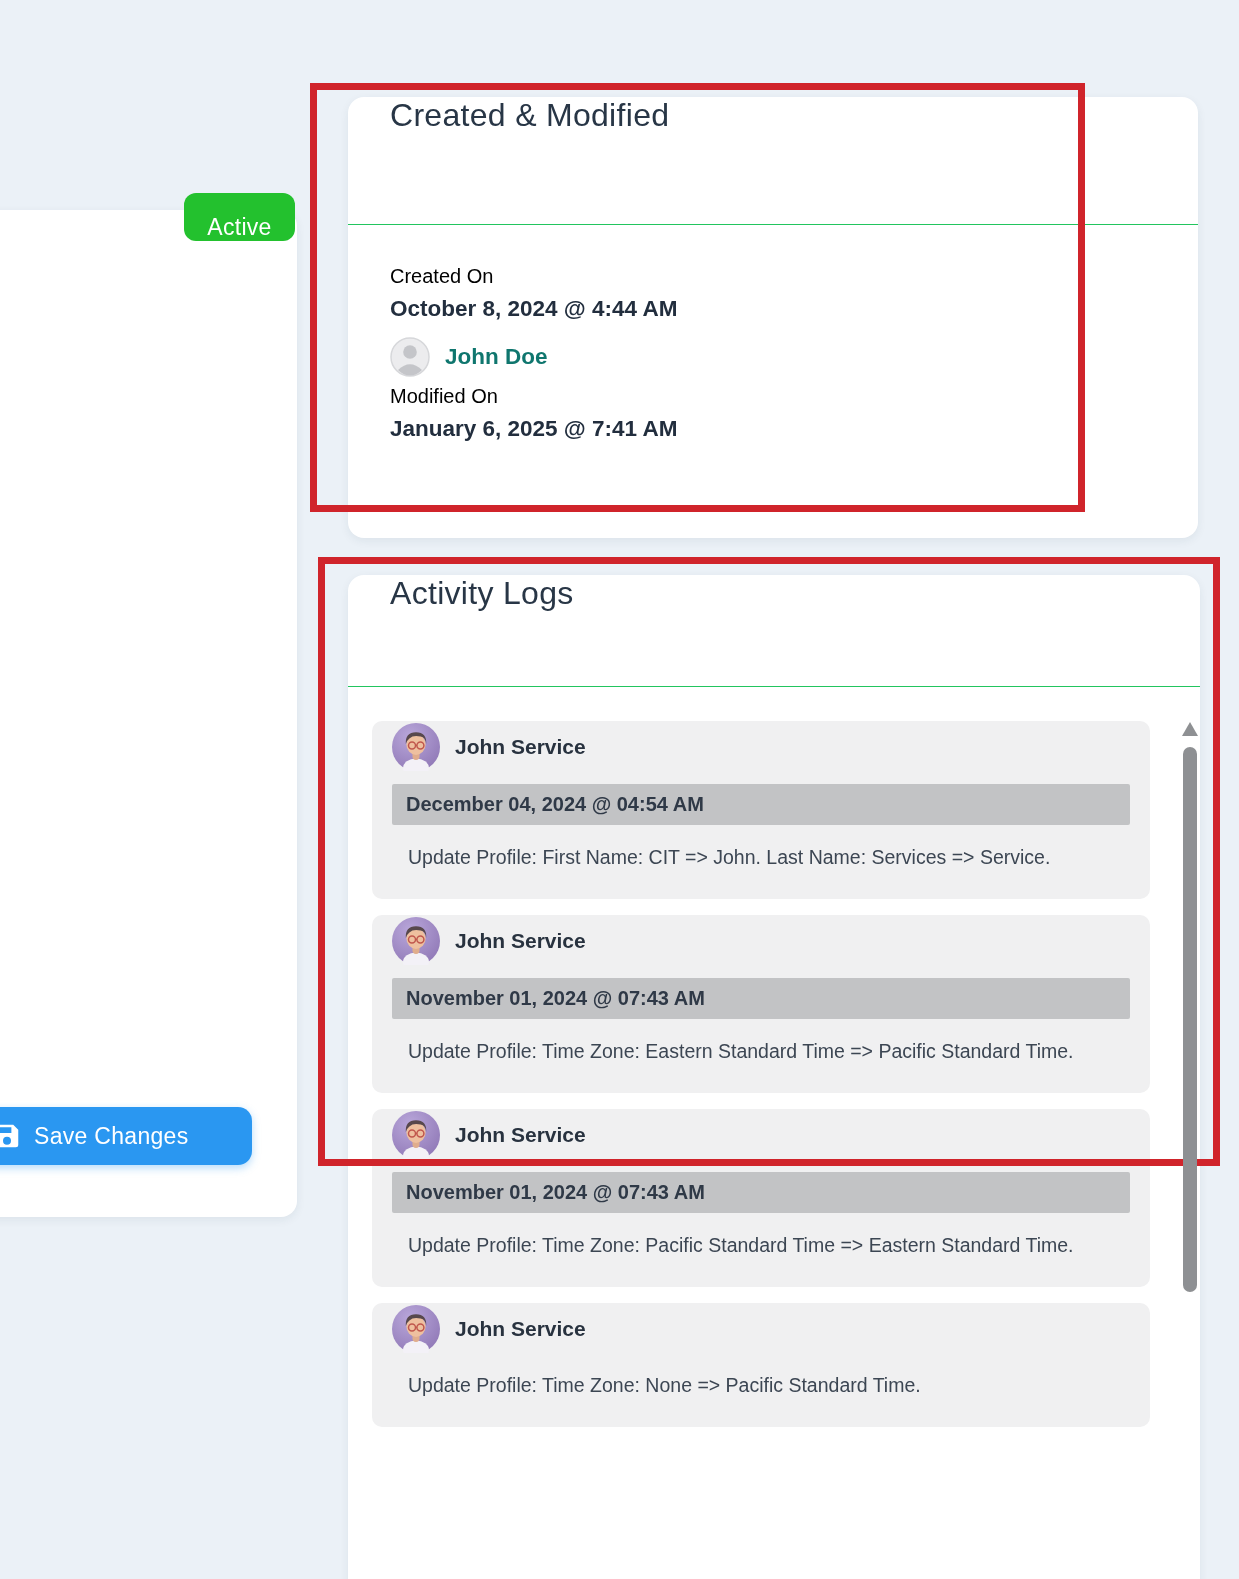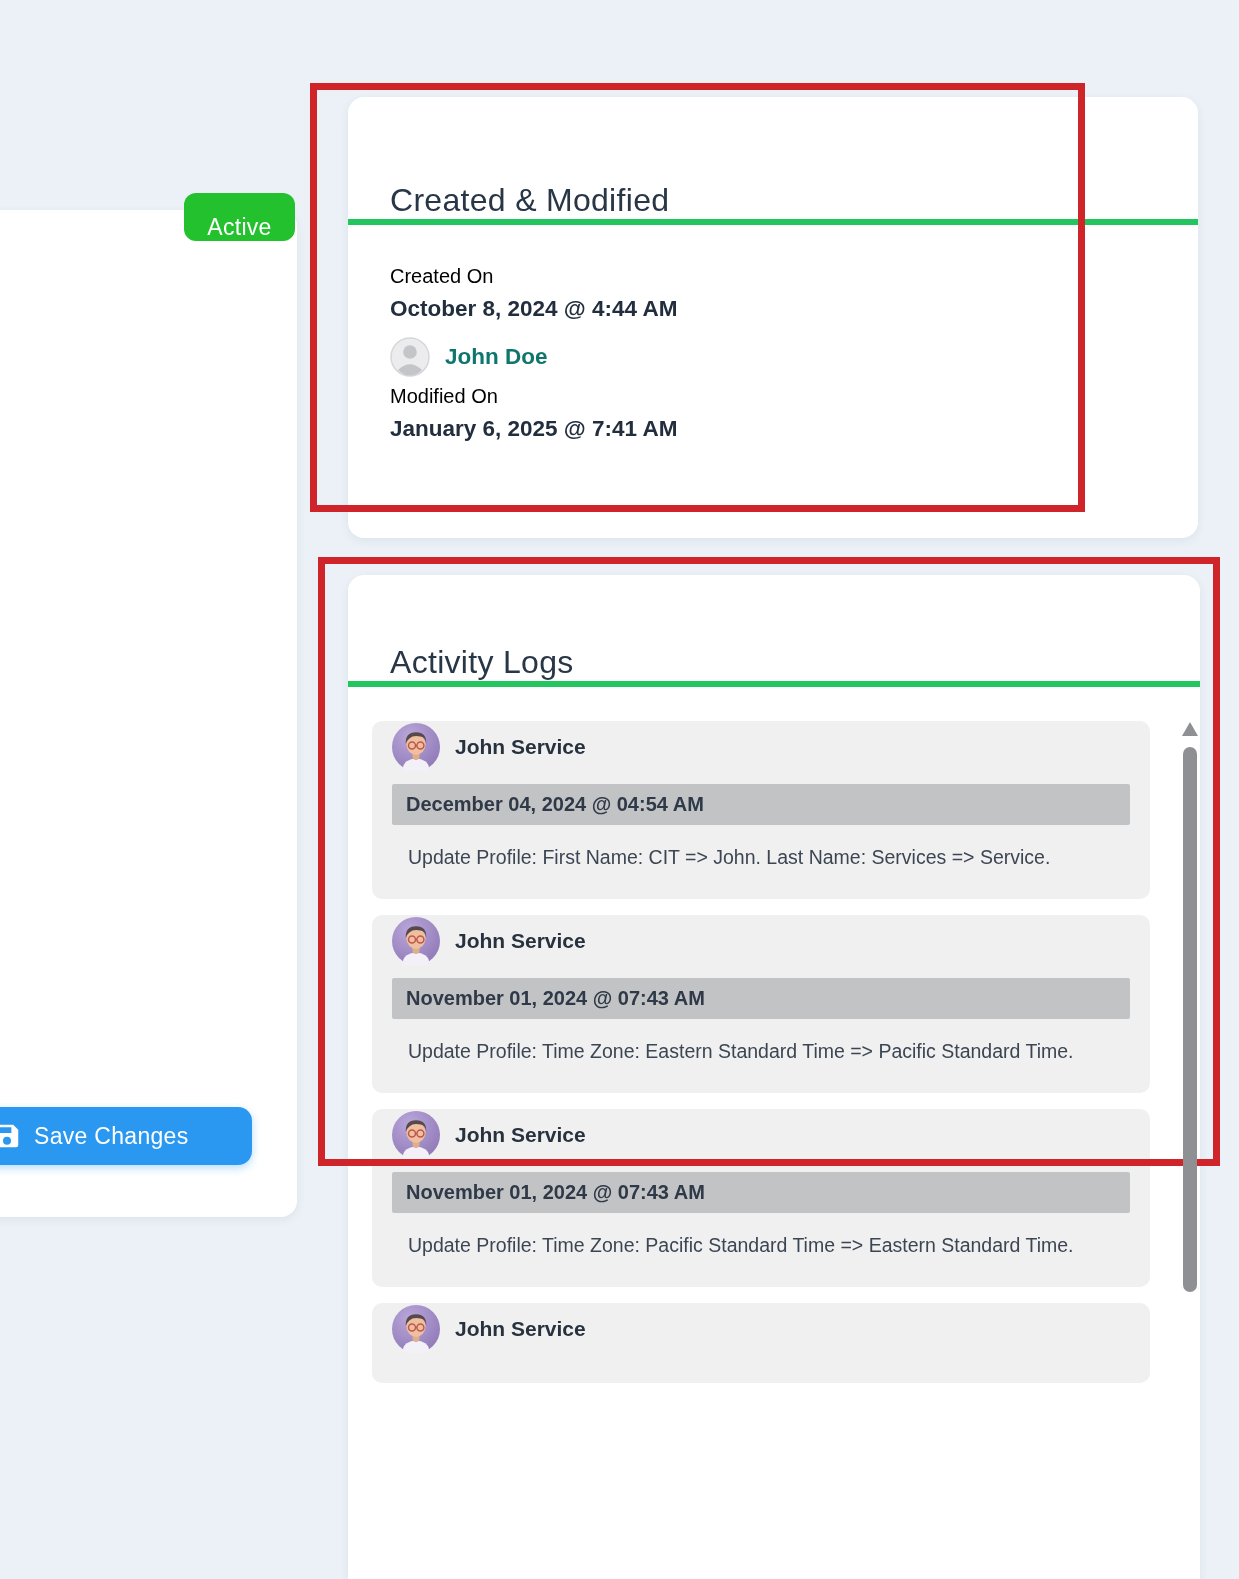--- a/index.html
+++ b/index.html
@@ -33,22 +33,22 @@
     font-size:23px; font-weight:500; letter-spacing:.3px;
     display:flex; align-items:center; justify-content:flex-start;
     padding-left:16px; gap:12px; cursor:pointer; z-index:6;
     box-shadow:0 3px 8px rgba(42,151,241,.35);
   }
   .save-button svg{ width:30px; height:30px; flex:0 0 auto; }
 
   
   .cm-card{ left:348px; top:97px; width:850px; height:441px; z-index:2; }
   .card-header{
-    height:128px; display:flex; align-items:flex-end;
-    padding:0 42px; border-bottom:6px solid #22c55e;
+    height:128px; display:flex; align-items:flex-start;
+    padding:0 42px; border-bottom:1px solid #22c55e;
   }
   .card-title{
     font-size:32px; font-weight:500; color:#283646; letter-spacing:.3px;
   }
   .cm-body{ padding:40px 42px 0 42px; }
   .field-label{ font-size:20px; color:#000000; margin-bottom:8px; }
   .field-value{ font-size:22.5px; font-weight:700; color:#222e3e; margin-bottom:15px; }
   .modified-by-row{
     display:flex; align-items:center; gap:15px; margin:4px 0 8px 0;
   }
@@ -209,20 +209,21 @@
               <ellipse cx="24" cy="45" rx="13" ry="9.5" fill="#f3f1f7"></ellipse>
               <rect x="20.5" y="28" width="7" height="9" rx="3.4" fill="#e0ad8d"></rect>
               <ellipse cx="24" cy="21.5" rx="9.6" ry="10.4" fill="#eec09f"></ellipse>
               <path d="M13.8 21 Q13 9.5 24 9.2 Q35 9.5 34.2 21 Q33.6 14.6 28.6 13.6 Q21.4 11.8 17.4 15.4 Q14.6 17.6 13.8 21Z" fill="#57484c"></path>
               <circle cx="20" cy="22.5" r="3.5" fill="none" stroke="#c0574d" stroke-width="1.5"></circle>
               <circle cx="28.4" cy="22.5" r="3.5" fill="none" stroke="#c0574d" stroke-width="1.5"></circle>
               <line x1="23.5" y1="22.3" x2="24.9" y2="22.3" stroke="#c0574d" stroke-width="1.3"></line>
             </svg>
             <span class="entry-name">John Service</span>
           </div>
+          <div class="entry-desc">Update Profile: Time Zone: None =&gt; Pacific Standard Time.</div>
         </div>
 
       </div>
     </div>
   </div>
 
   <div class="scroll-arrow-up"></div>
   <div class="scroll-thumb"></div>
 
   <div class="annotation annotation-1"></div>

